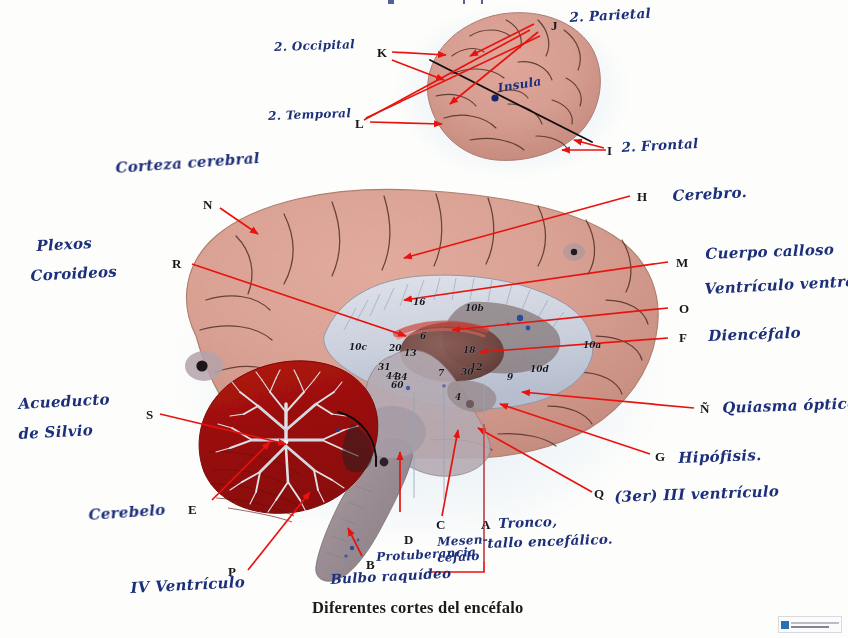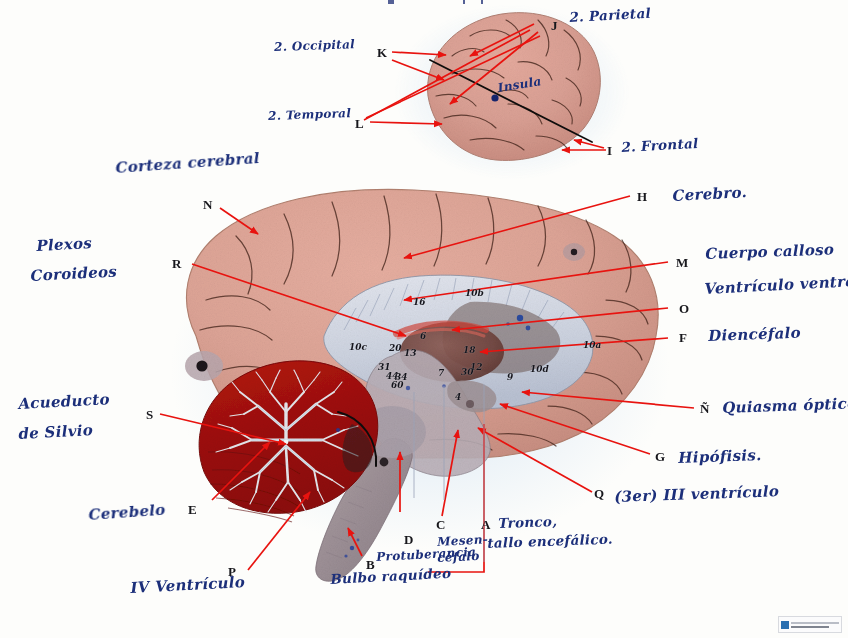--- a/index.html
+++ b/index.html
@@ -415,21 +415,21 @@
     </g>
 
     <g stroke="#9aa3b8" stroke-width="1" fill="none" opacity=".8">
       <path d="M414 498 L414 392"></path>
       <path d="M444 500 L444 386"></path>
       <path d="M484 562 L484 384"></path>
     </g>
   </svg>
 
   <div class="num" style="left:413px;top:297px;">16</div>
-  <div class="num" style="left:465px;top:288px;font-style:italic;">10b</div>
+  <div class="num" style="left:465px;top:303px;font-style:italic;">10b</div>
   <div class="num" style="left:349px;top:342px;">10c</div>
   <div class="num" style="left:548px;top:340px;margin-left:35px;">10a</div>
   <div class="num" style="left:530px;top:364px;">10d</div>
   <div class="num" style="left:470px;top:323px;margin-top:39px;">12</div>
   <div class="num" style="left:404px;top:348px;">13</div>
   <div class="num" style="left:463px;top:345px;">18</div>
   <div class="num" style="left:461px;top:367px;">30</div>
   <div class="num" style="left:389px;top:343px;">20</div>
   <div class="num" style="left:386px;top:371px;">44</div>
   <div class="num" style="left:378px;top:362px;">31</div>
@@ -486,20 +486,21 @@
   <div class="hw big" style="left:678px;top:450px;transform:rotate(-2deg);">Hipófisis.</div>
   <div class="hw big" style="left:614px;top:489px;transform:rotate(-2deg);">(3er) III ventrículo</div>
 
   <div class="hw mid" style="left:330px;top:572px;transform:rotate(-3deg);">Bulbo raquídeo</div>
   <div class="hw small" style="left:376px;top:551px;transform:rotate(-3deg);">Protuberancia</div>
   <div class="hw small" style="left:437px;top:536px;transform:rotate(-3deg);">Mesen-</div>
   <div class="hw small" style="left:437px;top:552px;transform:rotate(-3deg);">céfalo</div>
   <div class="hw mid" style="left:498px;top:516px;transform:rotate(-2deg);">Tronco,</div>
   <div class="hw mid" style="left:487px;top:536px;transform:rotate(-2deg);">tallo encefálico.</div>
 
+  <div id="caption" style="left:312px;top:598px;">Diferentes cortes del encéfalo</div>
 
   <div id="watermark">
     <div class="wm-sq"></div>
     <div class="wm-lines">
       <i></i>
         <i></i>
     </div>
   </div>
 
 </div>

